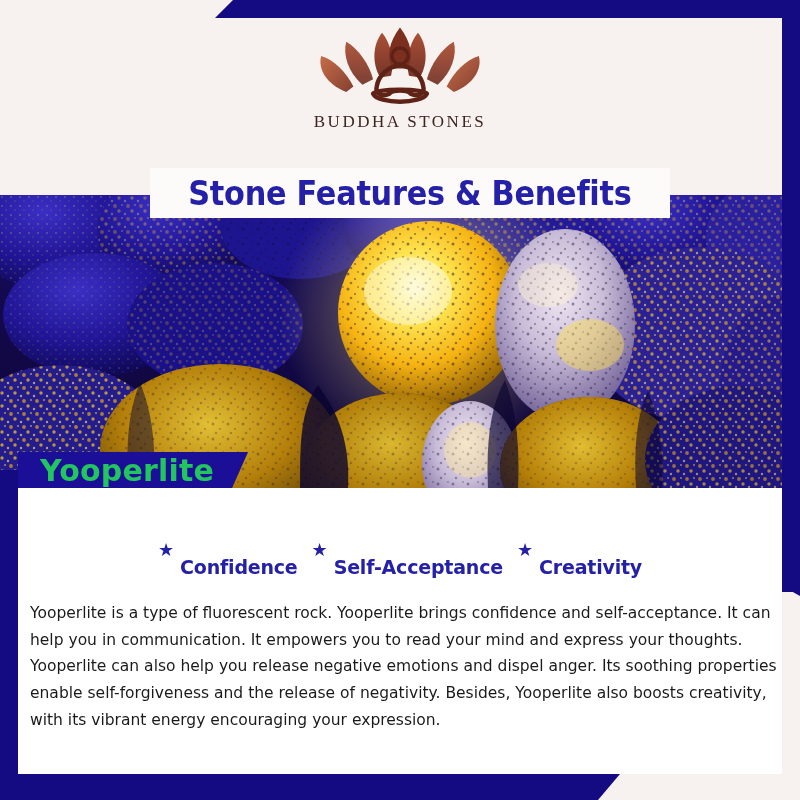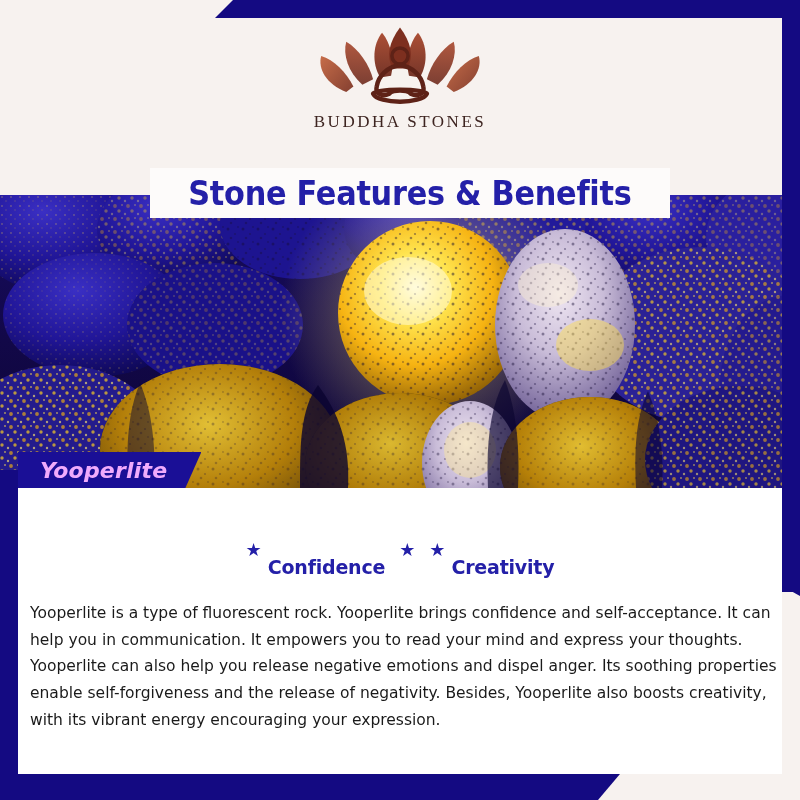--- a/index.html
+++ b/index.html
@@ -93,27 +93,26 @@
 
   .stone-label {
     position:absolute; left:18px; bottom:0px; height:36px;
     padding:0 34px 0 22px;
     background:#1a0f96;
     display:flex; align-items:center;
     clip-path:polygon(0 0, 100% 0, calc(100% - 16px) 100%, 0 100%);
     z-index:4;
   }
   .stone-label-text {
-    color:#f0abfc;
+    color:#22c55e;
     font-family:"DejaVu Sans", sans-serif;
     font-weight:bold;
-    font-size:22px;
+    font-size:30px;
     letter-spacing:0.2px;
     white-space:nowrap;
-    font-style:italic;
   }
 
   
   .body-area {
     position:absolute; top:488px; left:18px; width:764px; height:286px;
     background:#ffffff;
     z-index:3;
   }
   .keywords {
     margin-top:34px;
@@ -313,20 +312,21 @@
 
   <div class="body-area">
 
     <div class="keywords">
       <span class="kw">
         <span class="star">★</span>
         <span class="kwlabel">Confidence</span>
       </span>
       <span class="kw">
         <span class="star">★</span>
+        <span class="kwlabel">Self-Acceptance</span>
       </span>
       <span class="kw">
         <span class="star">★</span>
         <span class="kwlabel">Creativity</span>
       </span>
     </div>
 
     <p class="paragraph">Yooperlite is a type of fluorescent rock. Yooperlite brings confidence and self-acceptance. It can help you in communication. It empowers you to read your mind and express your thoughts. Yooperlite can also help you release negative emotions and dispel anger. Its soothing properties enable self-forgiveness and the release of negativity. Besides, Yooperlite also boosts creativity, with its vibrant energy encouraging your expression.</p>
   </div>
 

